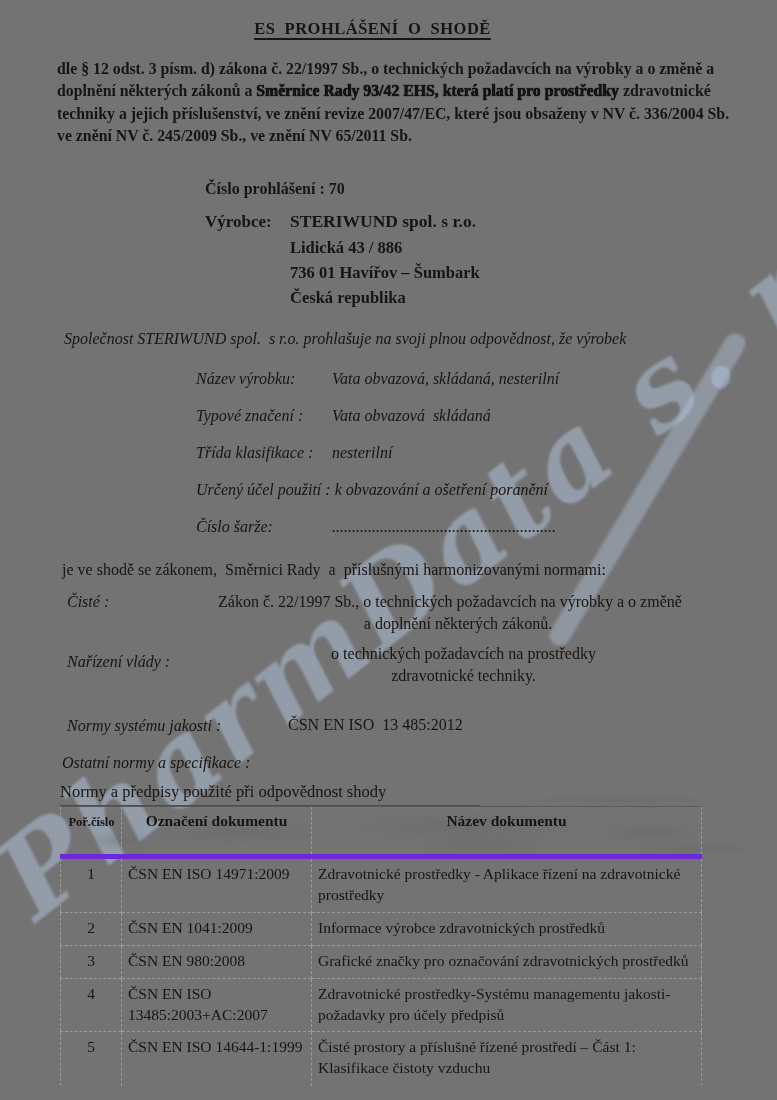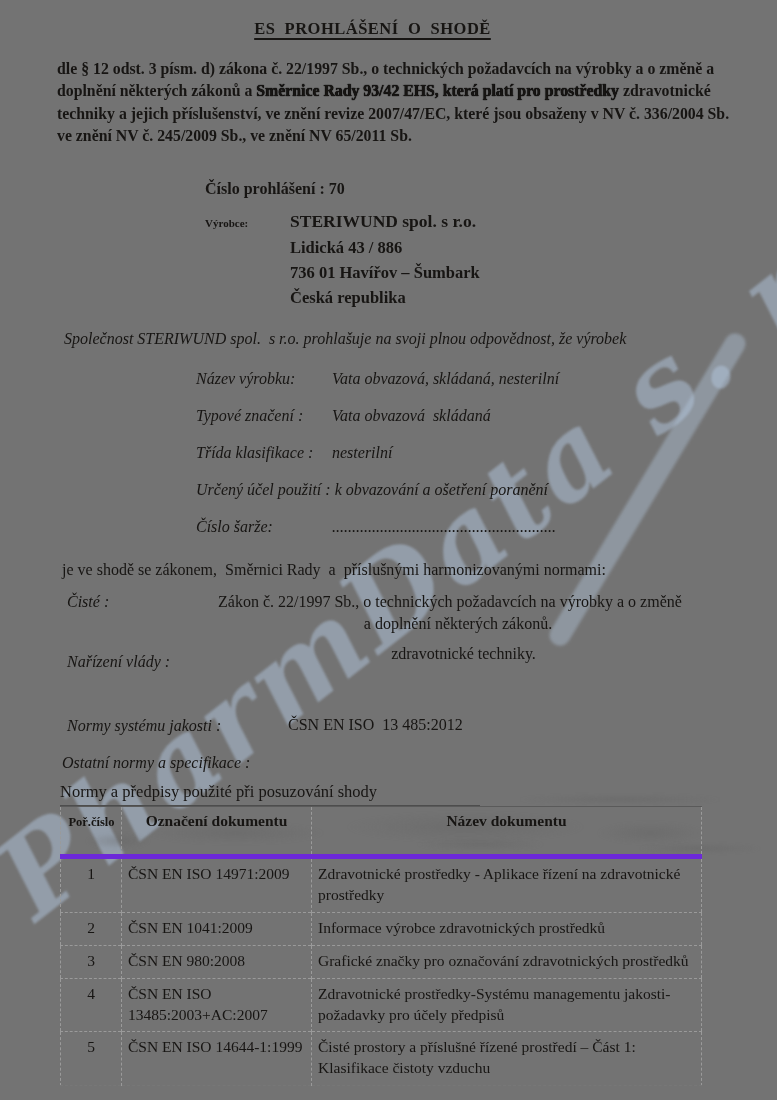--- a/index.html
+++ b/index.html
@@ -43,21 +43,21 @@
     text-decoration:underline; text-underline-offset:4px; text-decoration-thickness:1.5px;
   }
   .intro{
     position:absolute; left:57px; top:58px; width:678px; margin:0;
     font-weight:bold; font-size:15.8px; line-height:22.4px; text-align:left;
   }
   .heavy{ text-shadow:0 0 0.9px #000, 0 0 0.9px #000; }
   
   .decl-num{ position:absolute; left:205px; top:180px; font-weight:bold; font-size:16px; }
   .manu{ position:absolute; left:205px; top:211px; font-weight:bold; }
-  .manu-label{ display:inline-block; width:85px; font-size:11px; }
+  .manu-label{ display:inline-block; width:85px; font-size:17px; }
   .manu-name{ font-size:17.5px;margin-top:44px; }
   .manu-addr{ margin-left:85px; font-size:16.5px; line-height:25px; margin-top:3px; }
   
   .statement{
     position:absolute; left:64px; top:330px; margin:0;
     font-style:italic; font-size:16px; white-space:pre-wrap;
   }
   .product{ position:absolute; left:196px; top:368px; font-style:italic; font-size:16px; }
   .pf-row{ display:flex; margin-bottom:16px; line-height:21px; }
   .pf-label{ min-width:132px; padding-right:4px; }
@@ -164,29 +164,30 @@
   <p class="conformity">je ve shodě se zákonem,  Směrnici Rady  a  příslušnými harmonizovanými normami:</p>
 
   <div class="legal-label lab-zakon">Čisté :</div>
   <div class="legal-val val-zakon">
     <div>Zákon č. 22/1997 Sb., o technických požadavcích na výrobky a o změně</div>
     <div class="lv-center">a doplnění některých zákonů.</div>
   </div>
 
   <div class="legal-label lab-narizeni">Nařízení vlády :</div>
   <div class="legal-val val-narizeni">
+    <div class="lv-center">o technických požadavcích na prostředky</div>
     <div class="lv-center">zdravotnické techniky.</div>
   </div>
 
   <div class="legal-label lab-normy">Normy systému jakosti :</div>
   <div class="legal-val val-normy">ČSN EN ISO  13 485:2012</div>
 
   <div class="legal-label lab-ostatni">Ostatní normy a specifikace :</div>
 
-  <div class="tbl-caption">Normy a předpisy použité při posuzování shody</div>
+  <div class="tbl-caption">Normy a předpisy použité při odpovědnost shody</div>
 
   <table class="norms">
     <colgroup>
         <col style="width:61px">
         <col style="width:190px">
         <col style="width:390px">
       </colgroup>
     <thead>
       <tr>
         <th class="c-num vline">Poř.číslo</th>

